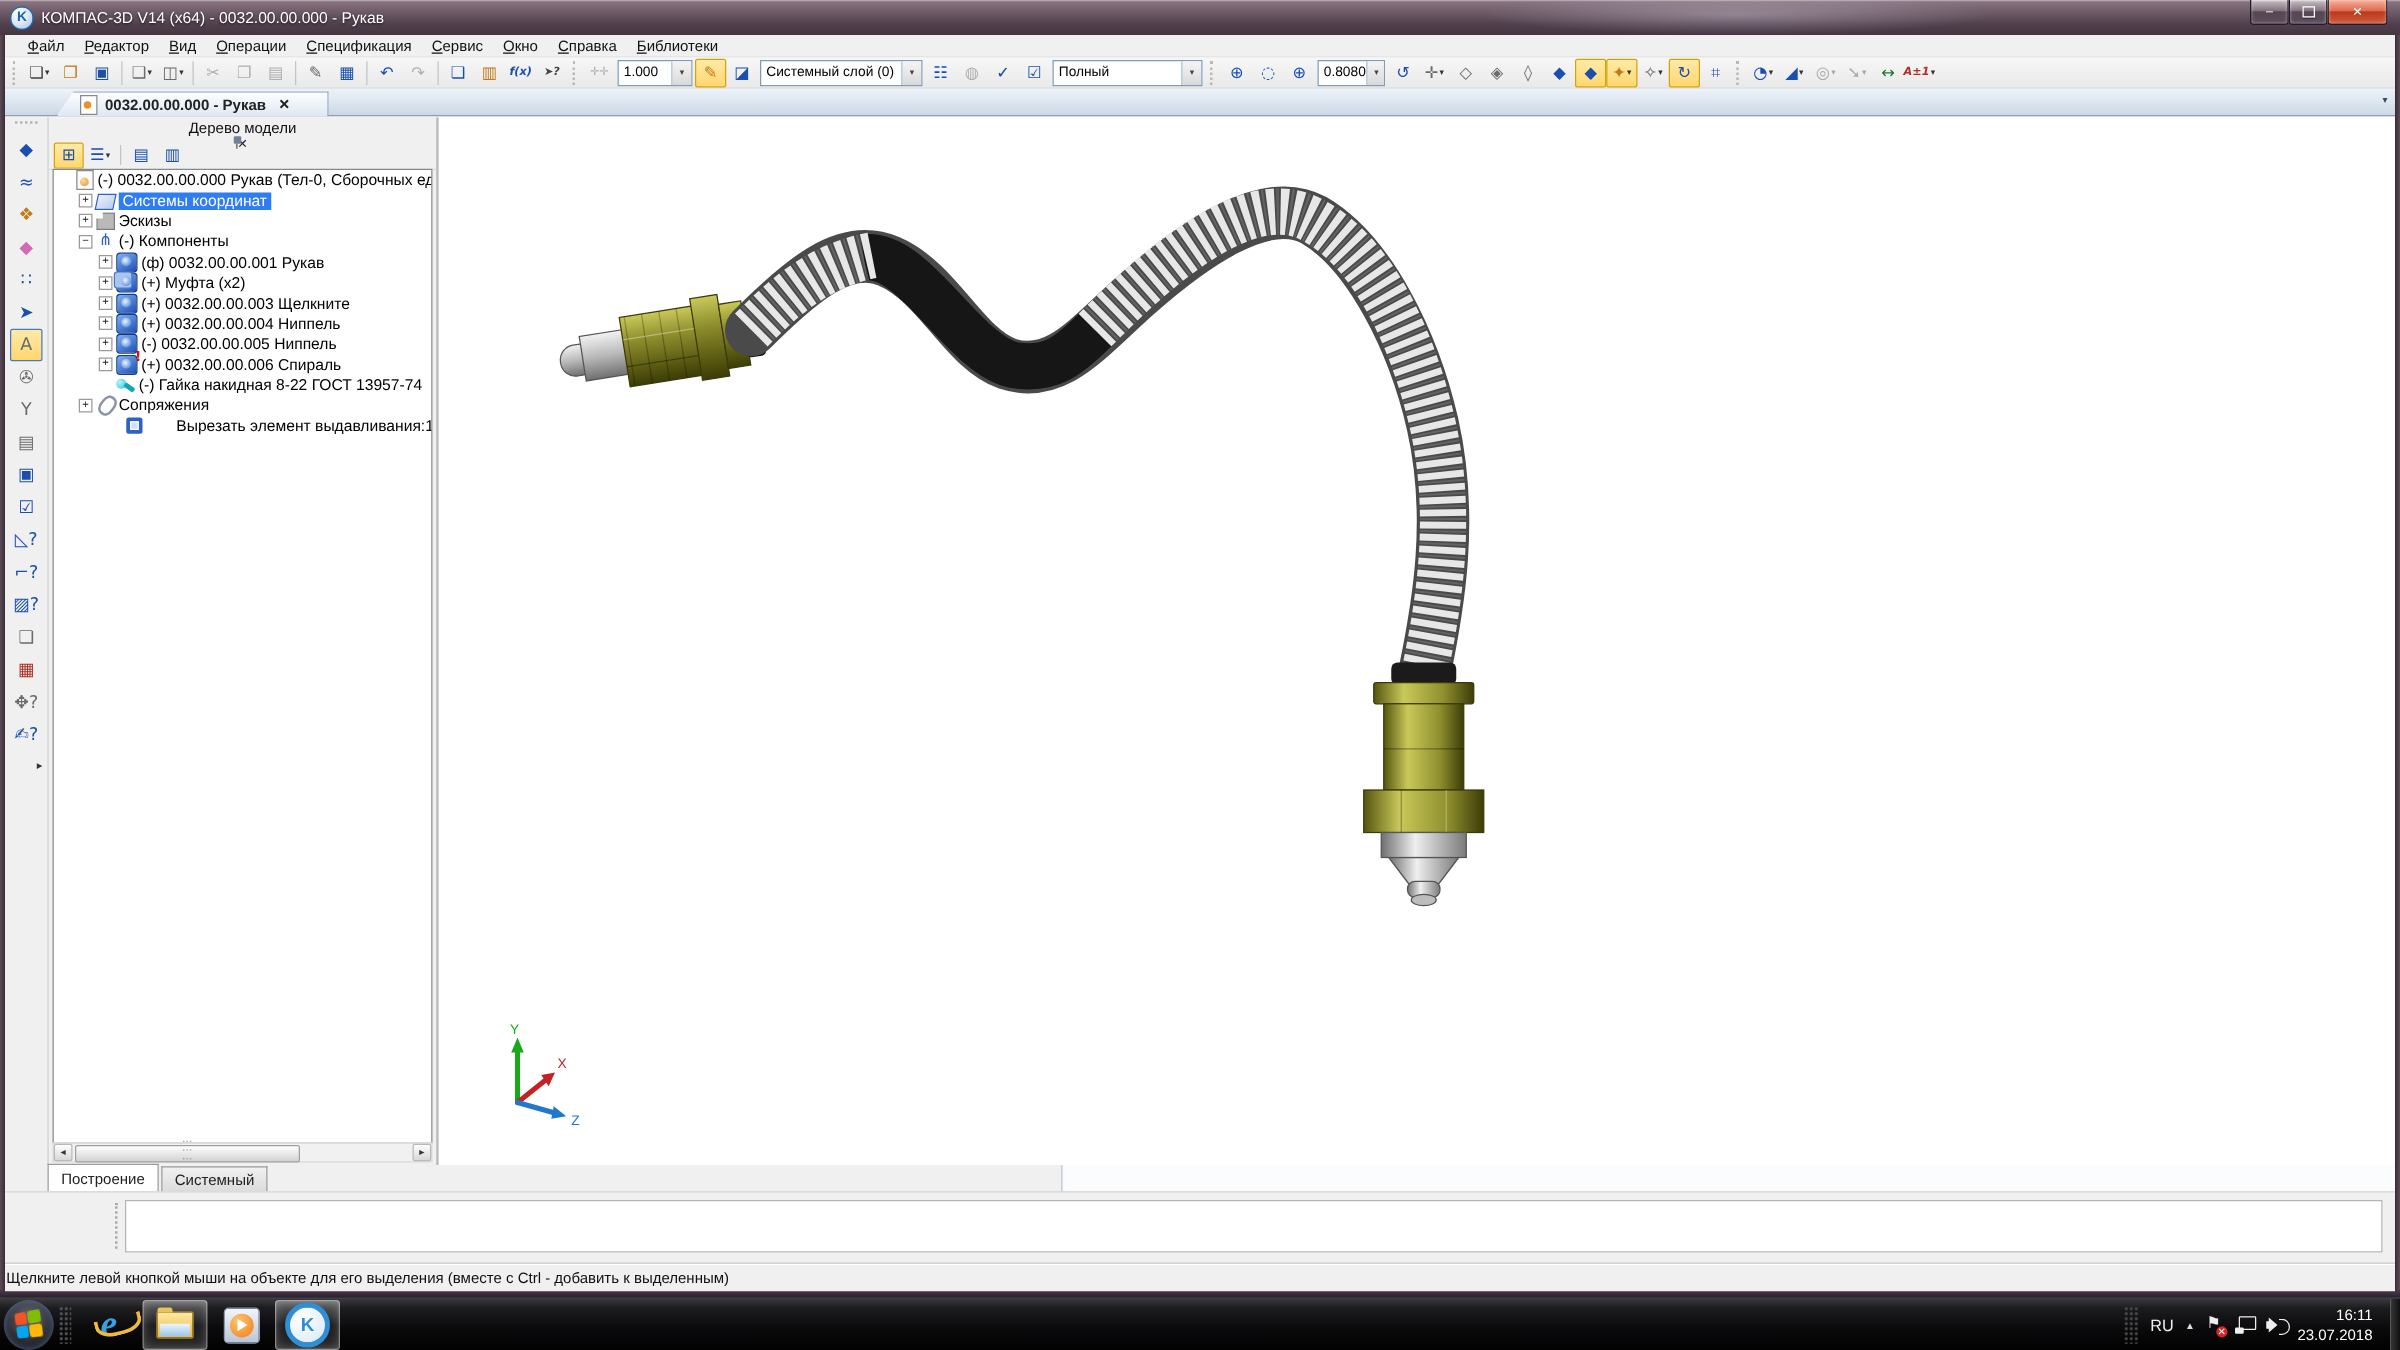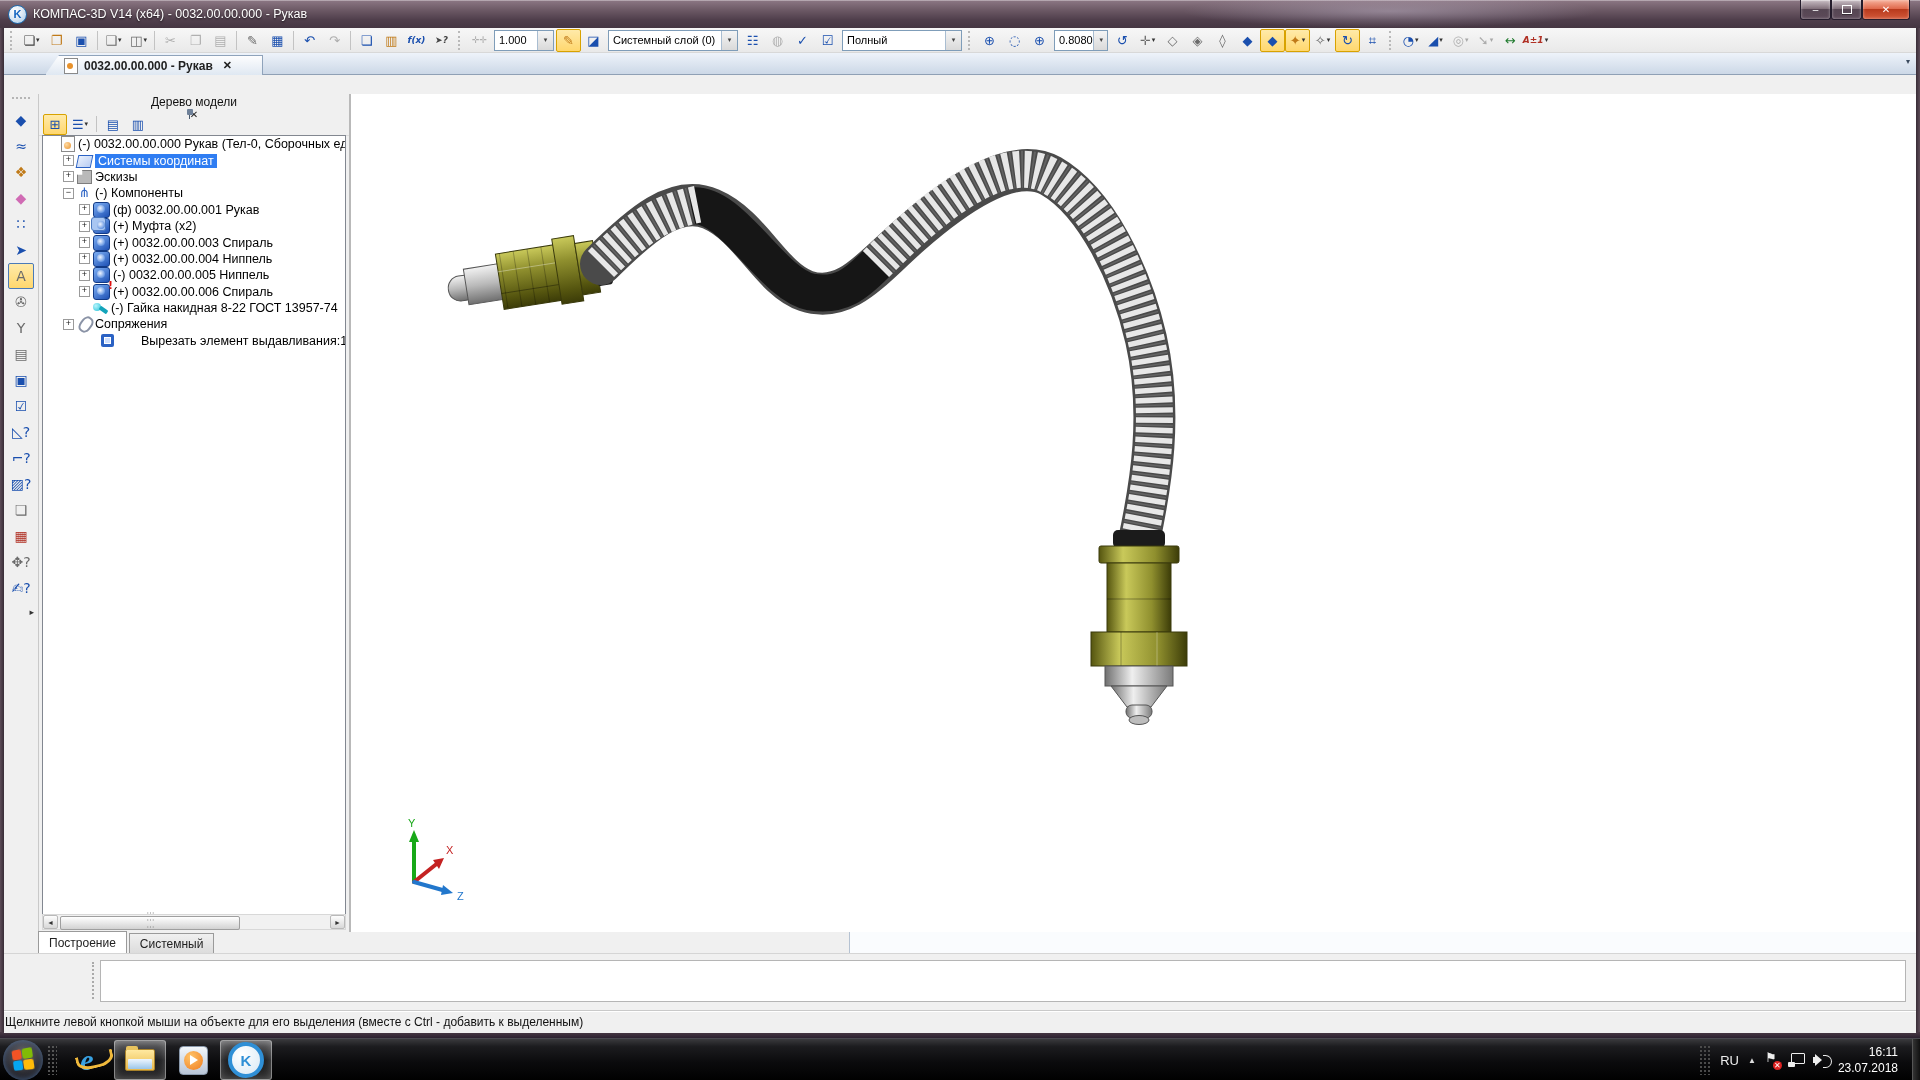--- a/index.html
+++ b/index.html
@@ -171,20 +171,32 @@
         <span class="mxsq"></span>
       </div>
     <div class="cb close">✕</div>
   </div>
 </div>
 <div class="frame-l"></div>
 <div class="frame-r"></div>
 <div class="frame-b"></div>
 
 <div id="app">
+  <div id="menubar">
+
+  <div class="mi">Файл</div>
+      <div class="mi">Редактор</div>
+      <div class="mi">Вид</div>
+      <div class="mi">Операции</div>
+      <div class="mi">Спецификация</div>
+      <div class="mi">Сервис</div>
+      <div class="mi">Окно</div>
+      <div class="mi">Справка</div>
+      <div class="mi">Библиотеки</div>
+    </div>
   <div id="toolbar">
       <div class="tb-grip"></div>
       <div class="tb-btn">
         <span class="gi ">❏</span>
         <span class="dd">▾</span>
       </div>
       <div class="tb-btn">
         <span class="gi org">❐</span>
       </div>
       <div class="tb-btn">
@@ -468,21 +480,21 @@
           <span class="tl">(ф) 0032.00.00.001 Рукав</span>
         </div>
         <div class="tree-row" style="padding-left: 36px;">
           <span class="exp">+</span>
           <span class="ti i-part multi"></span>
           <span class="tl">(+) Муфта (x2)</span>
         </div>
         <div class="tree-row" style="padding-left: 36px;">
           <span class="exp">+</span>
           <span class="ti i-part"></span>
-          <span class="tl">(+) 0032.00.00.003 Спираль</span>
+          <span class="tl">(+) 0032.00.00.003 Щелкните</span>
         </div>
         <div class="tree-row" style="padding-left: 36px;">
           <span class="exp">+</span>
           <span class="ti i-part"></span>
           <span class="tl">(+) 0032.00.00.004 Ниппель</span>
         </div>
         <div class="tree-row" style="padding-left: 36px;">
           <span class="exp">+</span>
           <span class="ti i-part"></span>
           <span class="tl">(-) 0032.00.00.005 Ниппель</span>

